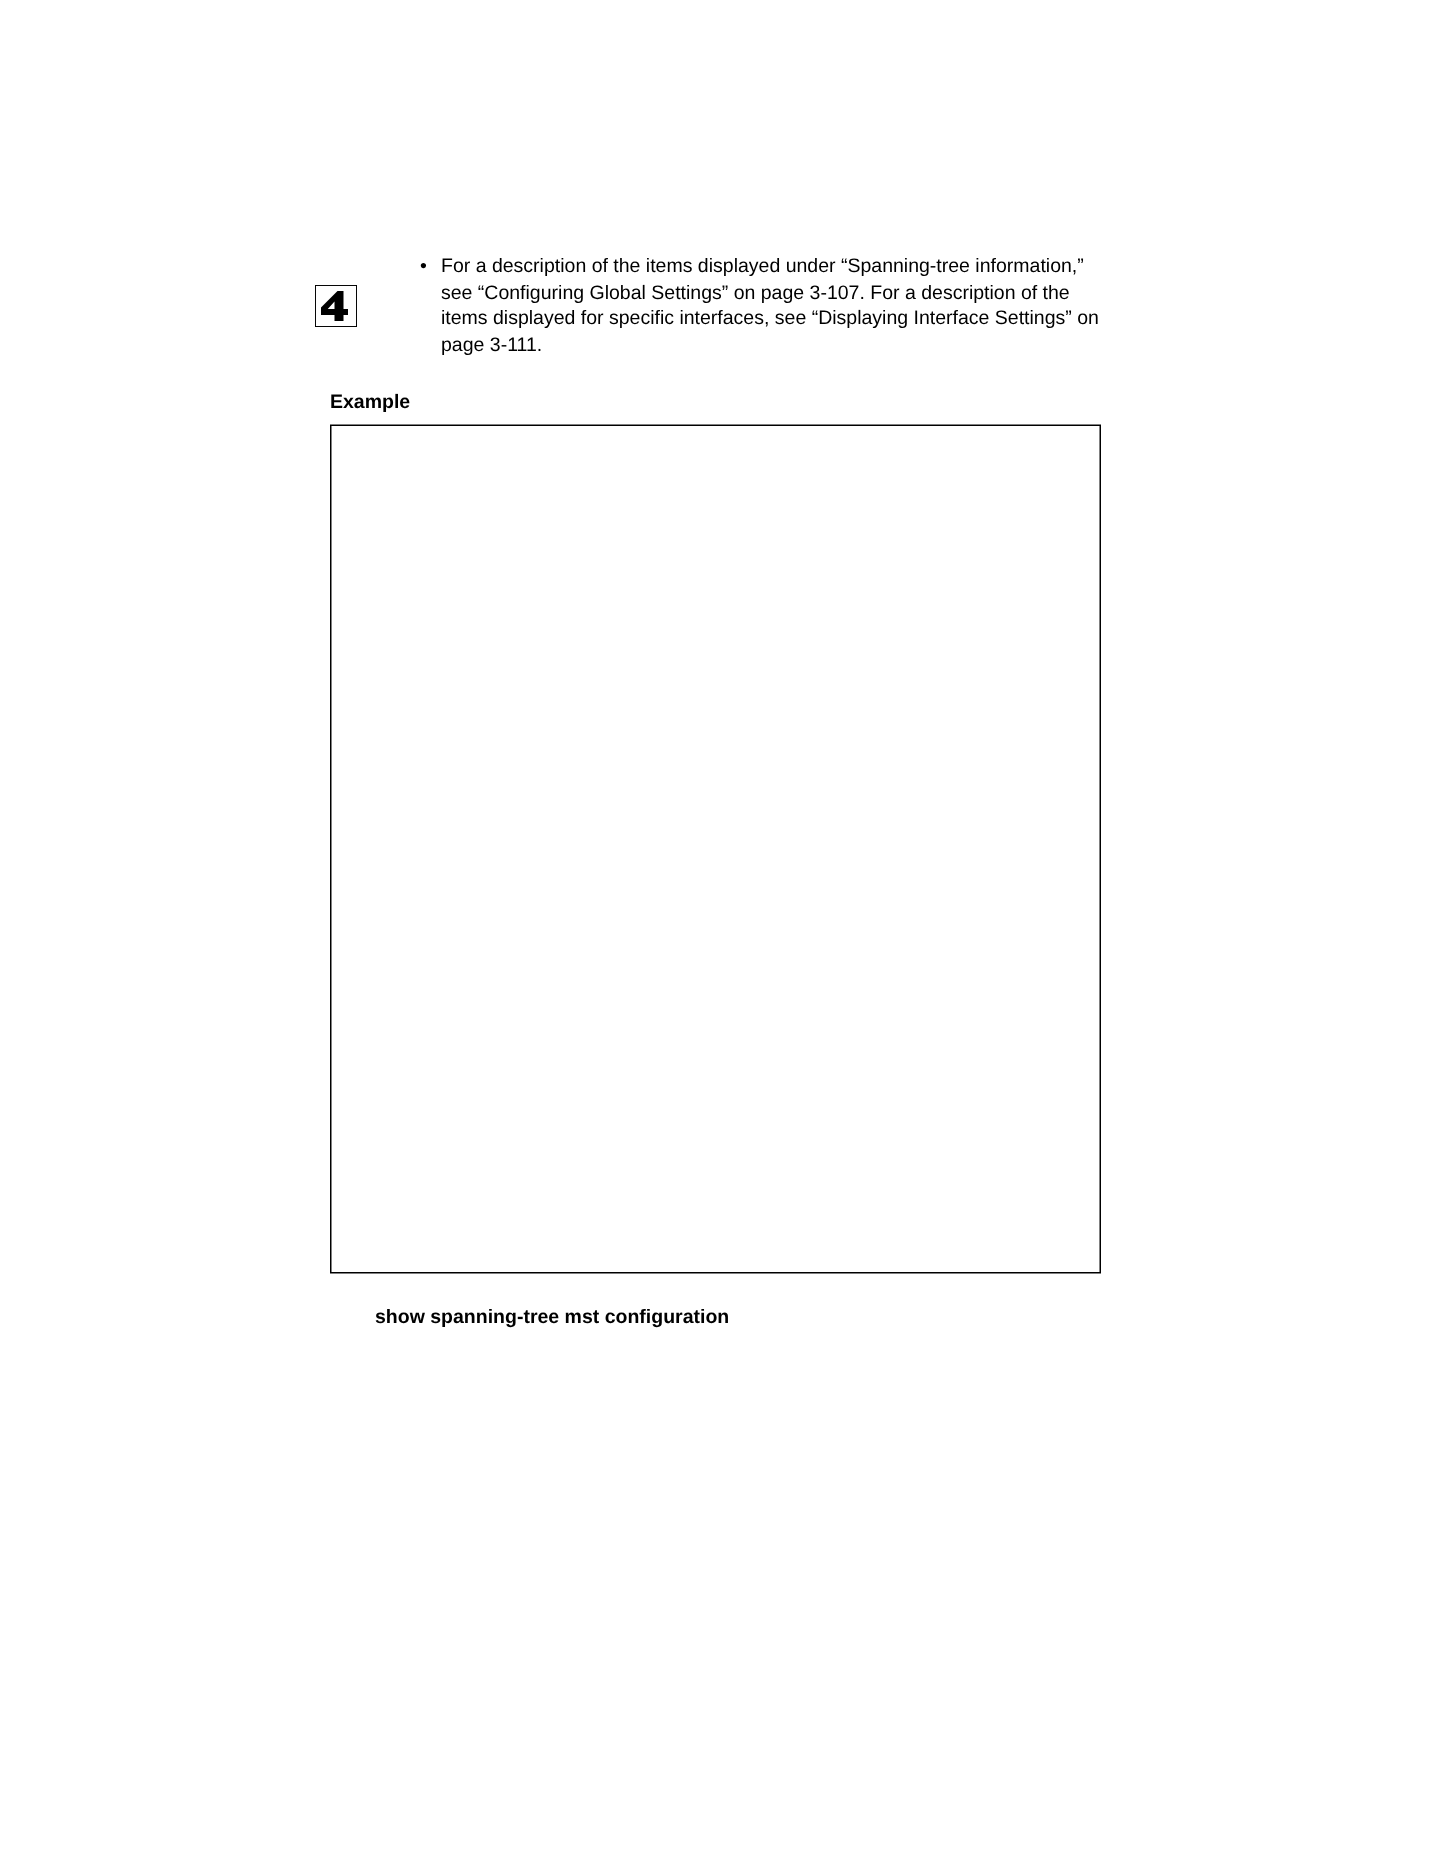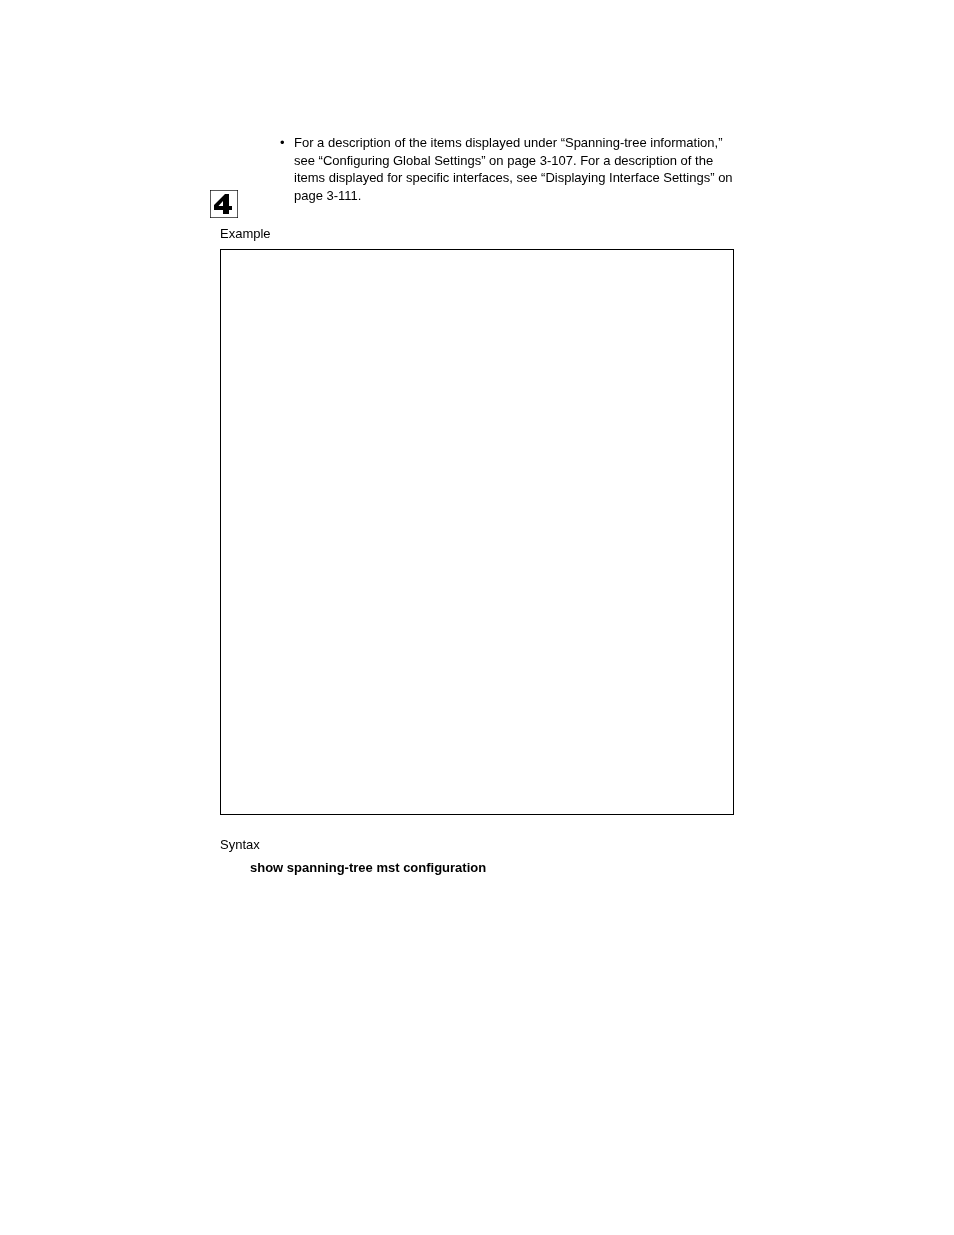--- a/index.html
+++ b/index.html
@@ -7,21 +7,21 @@
     padding: 0;
     background: #fff;
     font-family: Arial, Helvetica, sans-serif;
     color: #000;
   }
   .page {
     width: 954px;
     height: 1235px;
     position: relative;
     box-sizing: border-box;
-    padding: 79px 220px 0 220px;
+    padding: 113px 220px 0 220px;
   }
   .chapter-badge {
     position: absolute;
     top: 190px;
     left: 210px;
     width: 28px;
     height: 28px;
   }
   .chapter-badge svg { display:block; }
   .content {
@@ -39,21 +39,21 @@
     flex: 0 0 14px;
   }
   .bullet::before {
     content: "•";
     display: inline-block;
   }
   .bullet-text {
     flex: 1;
   }
   .label-bold {
-    font-weight: normal;
+    font-weight: bold;
     margin-top: 21px;
     margin-bottom: 6px;
   }
   .example-box {
     border: 1.5px solid #000;
     height: 566px;
     width: 100%;
     box-sizing: border-box;
     margin-top: 4px;
     margin-bottom: 20px;
@@ -86,19 +86,18 @@
     <div class="bullet-block">
       <div class="bullet"></div>
       <div class="bullet-text">For a description of the items displayed under “Spanning-tree information,” see “Configuring Global Settings” on page 3-107. For a description of the items displayed for specific interfaces, see “Displaying Interface Settings” on page 3-111.</div>
     </div>
 
     <div class="label-bold">Example</div>
 
     <div class="example-box"></div>
 
 
-    <div class="label-bold">Syntax</div>
 
     <div class="syntax-line">show spanning-tree mst configuration</div>
 
   </div>
 
 </div>
 
 </body></html>

